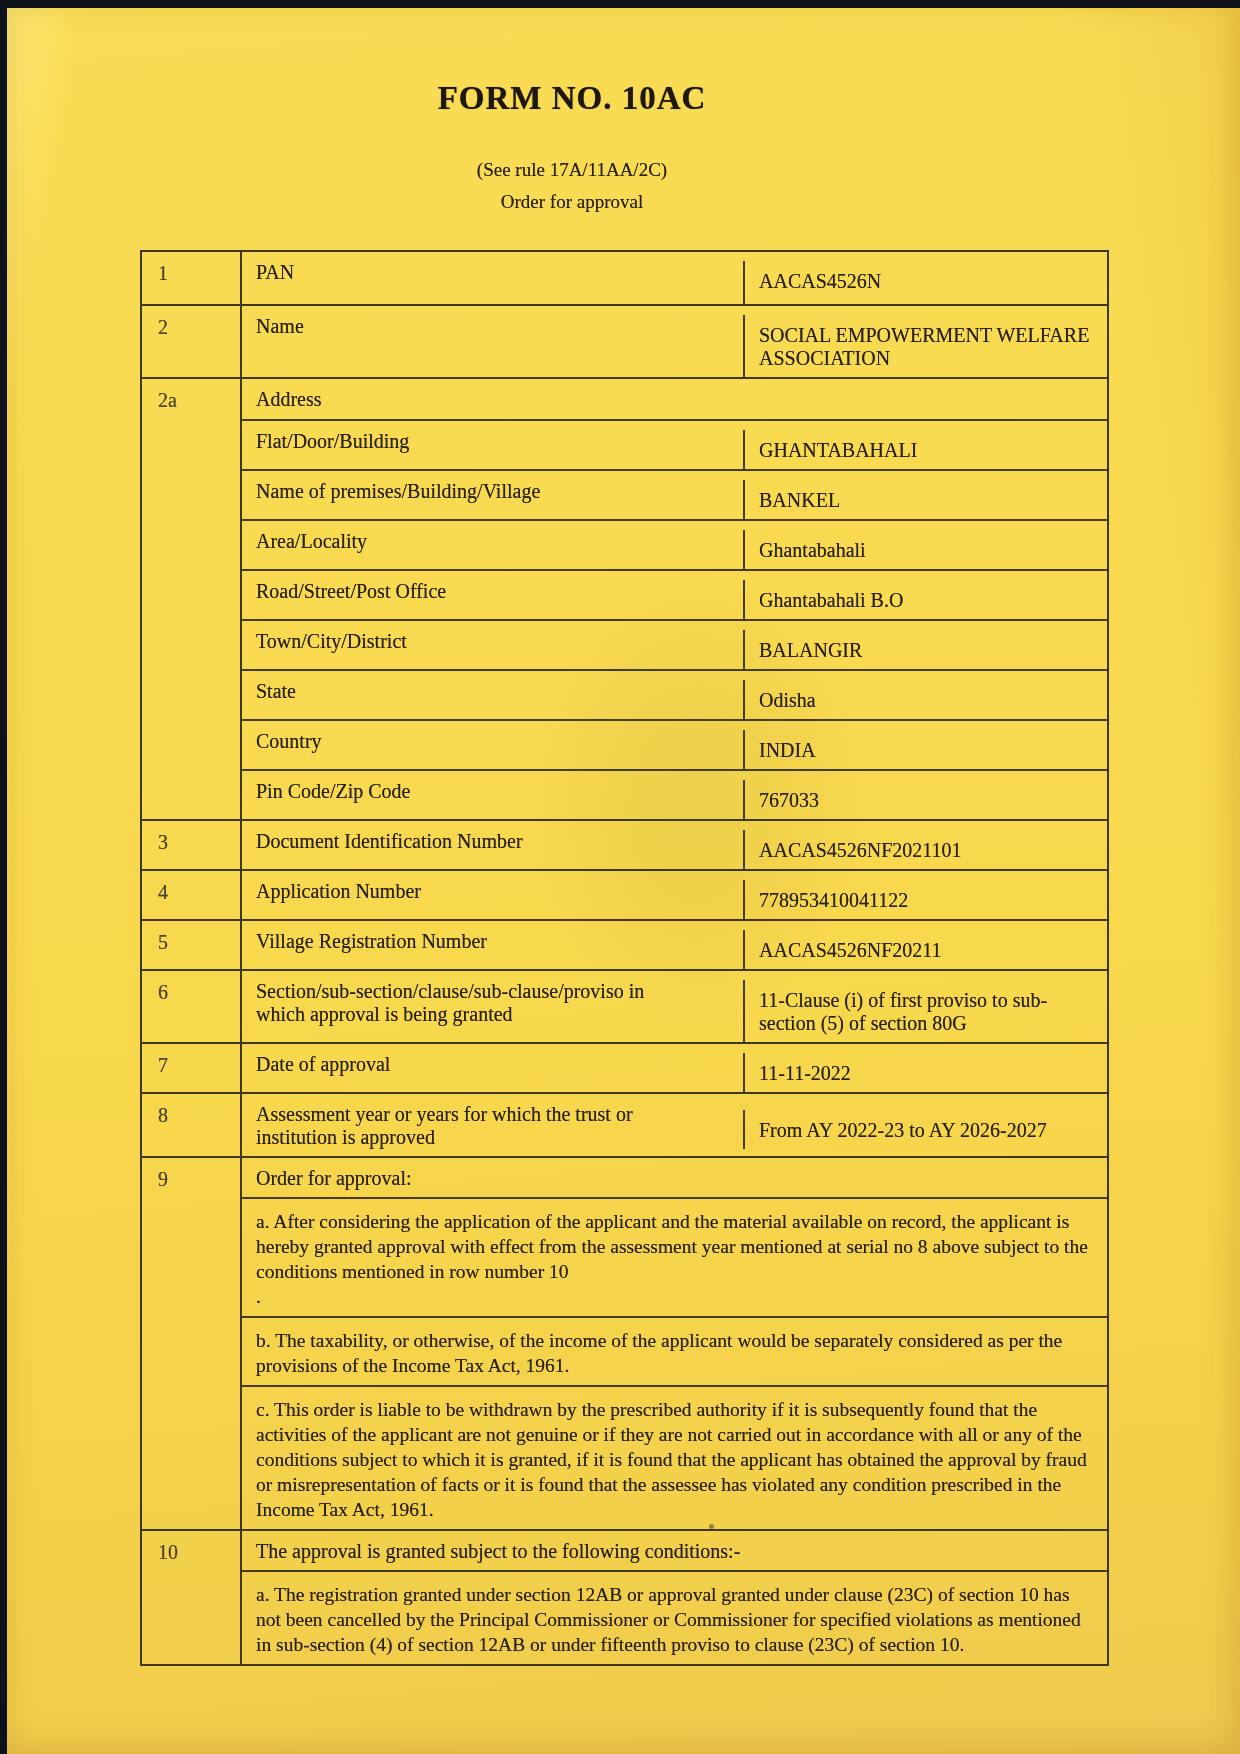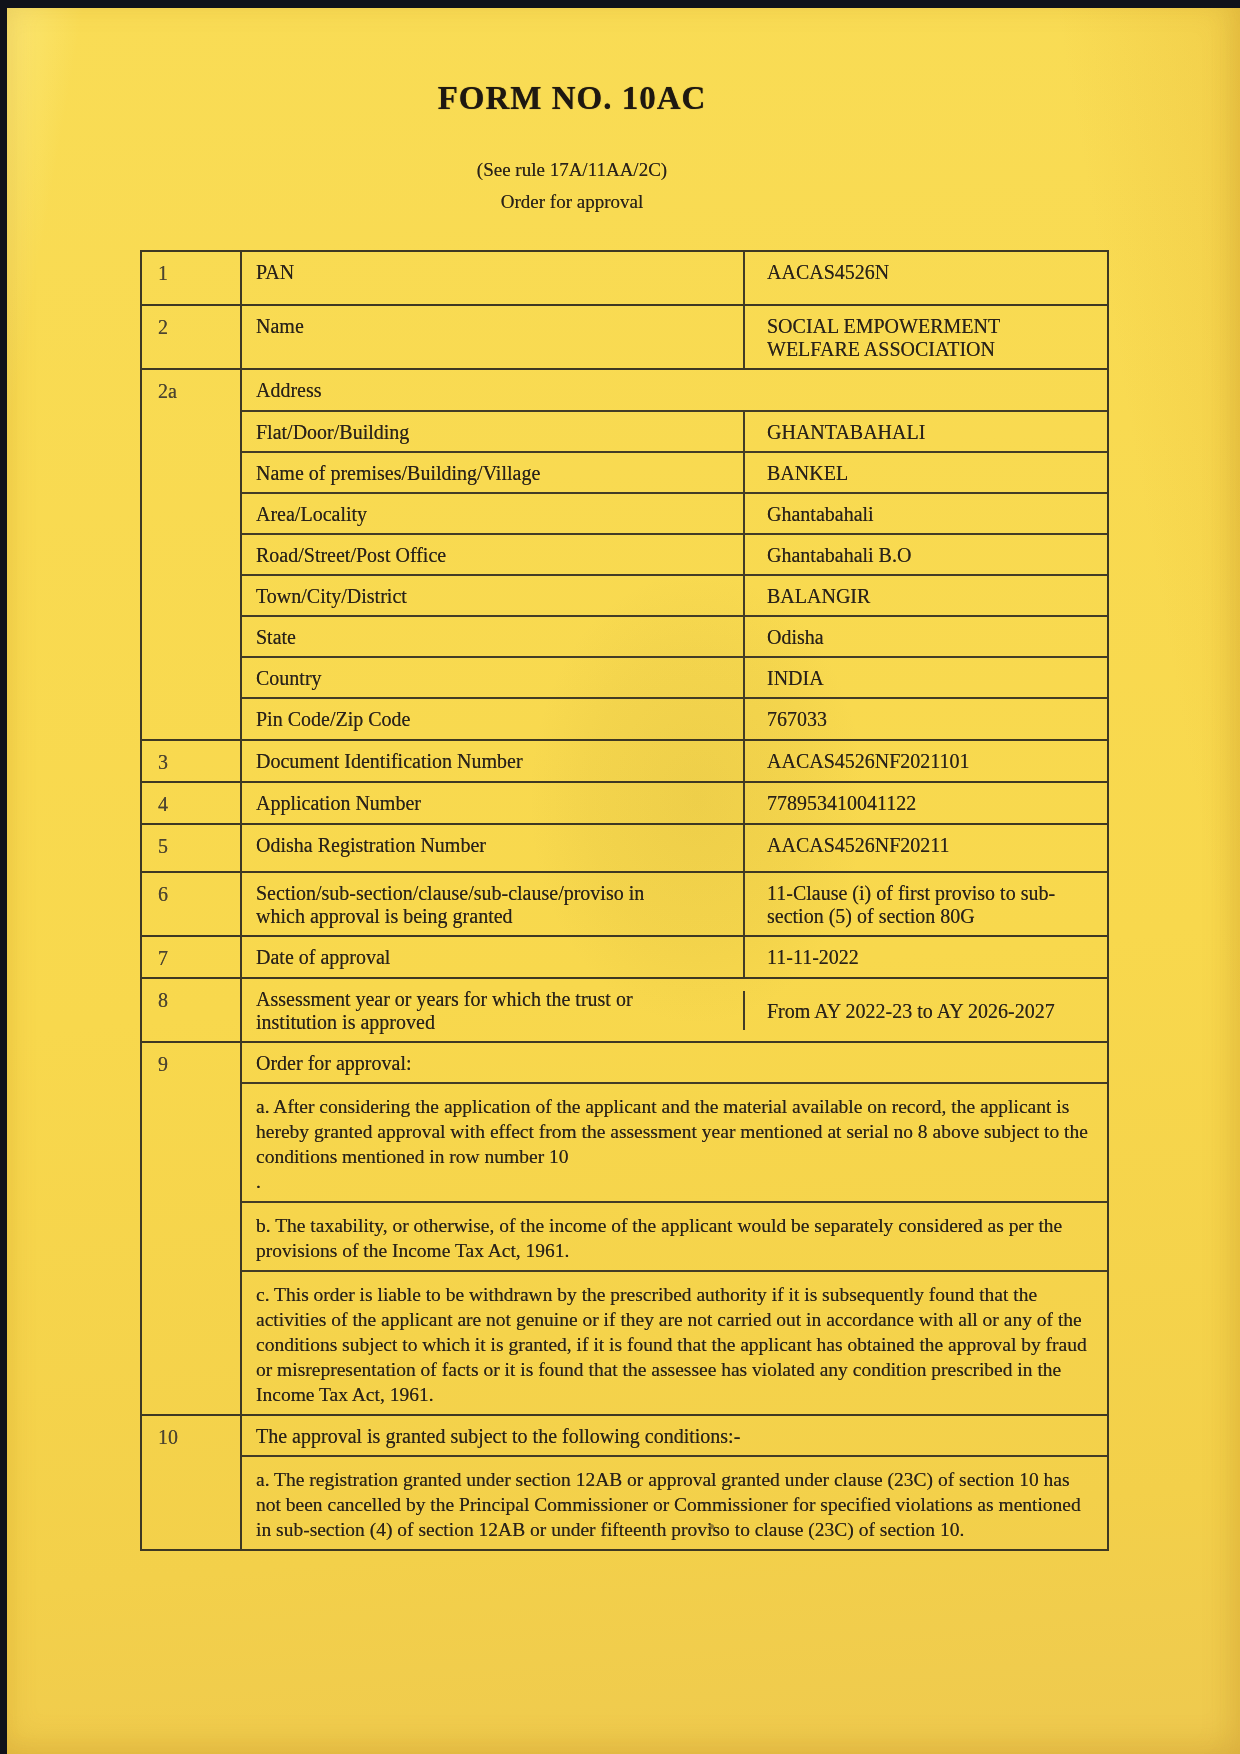--- a/index.html
+++ b/index.html
@@ -47,21 +47,21 @@
   .cnum {
     width: 100px; flex: 0 0 100px;
     border-right: 2px solid #3e3823;
     padding: 10px 0 0 16px;
     color: #4b4433;
   }
   .cbody { flex: 1 1 auto; display: flex; flex-direction: column; min-width: 0; }
   .subrow { display: flex; border-bottom: 2px solid #433c26; gap: 41px; }
   .subrow:last-child { border-bottom: none; }
   .clabel { flex: 1 1 auto; padding: 9px 14px 7px; min-width: 0; }
-  .cvalue { width: 364px; flex: 0 0 364px; border-left: 2px solid #433c26; padding: 9px 22px 7px; }
+  .cvalue { width: 364px; flex: 0 0 364px; border-left: 2px solid #433c26; padding: 9px 14px 7px; margin-top: 9px; }
   .headrow { padding: 9px 14px 7px; }
   .clause { padding: 10px 14px 7px; font-size: 19.5px; line-height: 25px; white-space: pre-line; }
 
   .h52 { min-height: 52px; } .h58 { min-height: 58px; }
   .h42 { min-height: 42px; } .h40 { min-height: 40px; }
   .h46 { min-height: 46px; } .h62 { min-height: 62px; }
   .h60 { min-height: 60px; align-items: center; }
 
   .speck {
     position: absolute; left: 702px; top: 1516px;
@@ -162,21 +162,21 @@
           <div class="clabel">Application Number</div>
           <div class="cvalue">778953410041122</div>
         </div>
       </div>
     </div>
 
     <div class="trow">
       <div class="cnum">5</div>
       <div class="cbody">
         <div class="subrow h46">
-          <div class="clabel">Odisha Registration Number</div>
+          <div class="clabel">Village Registration Number</div>
           <div class="cvalue">AACAS4526NF20211</div>
         </div>
       </div>
     </div>
 
     <div class="trow">
       <div class="cnum">6</div>
       <div class="cbody">
         <div class="subrow h62">
           <div class="clabel">Section/sub-section/clause/sub-clause/proviso in which approval is being granted</div>

